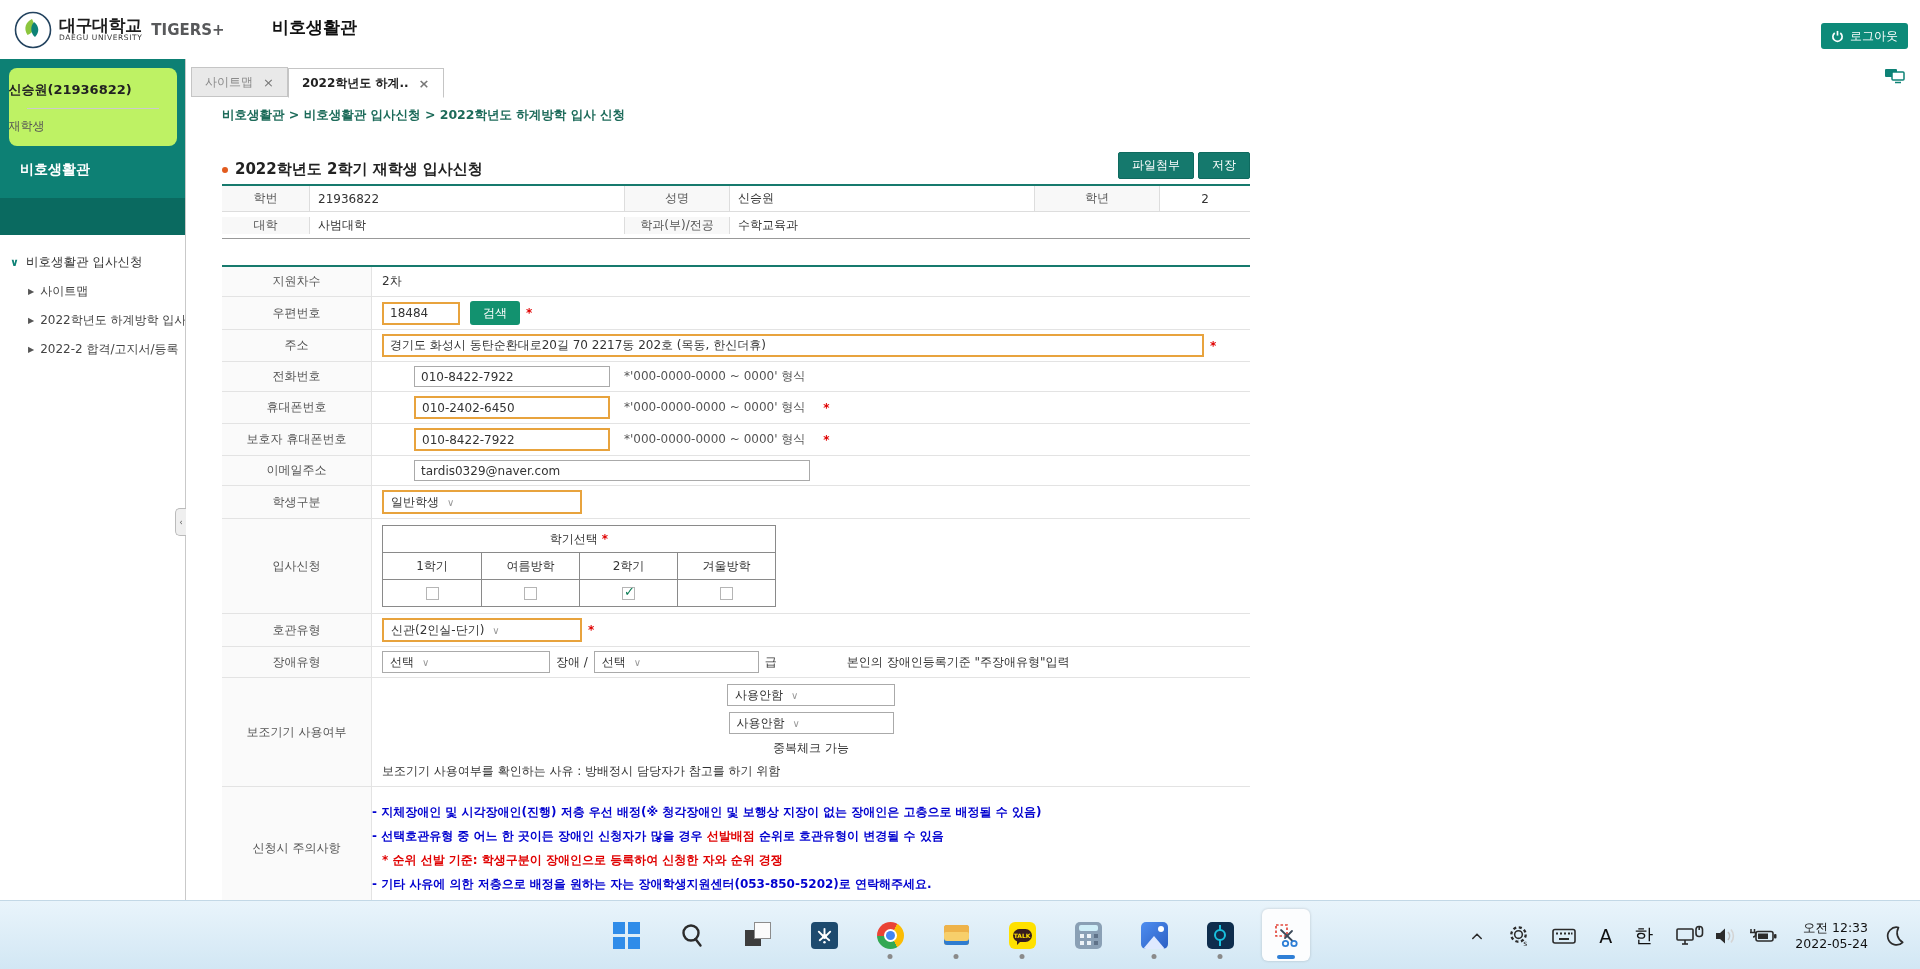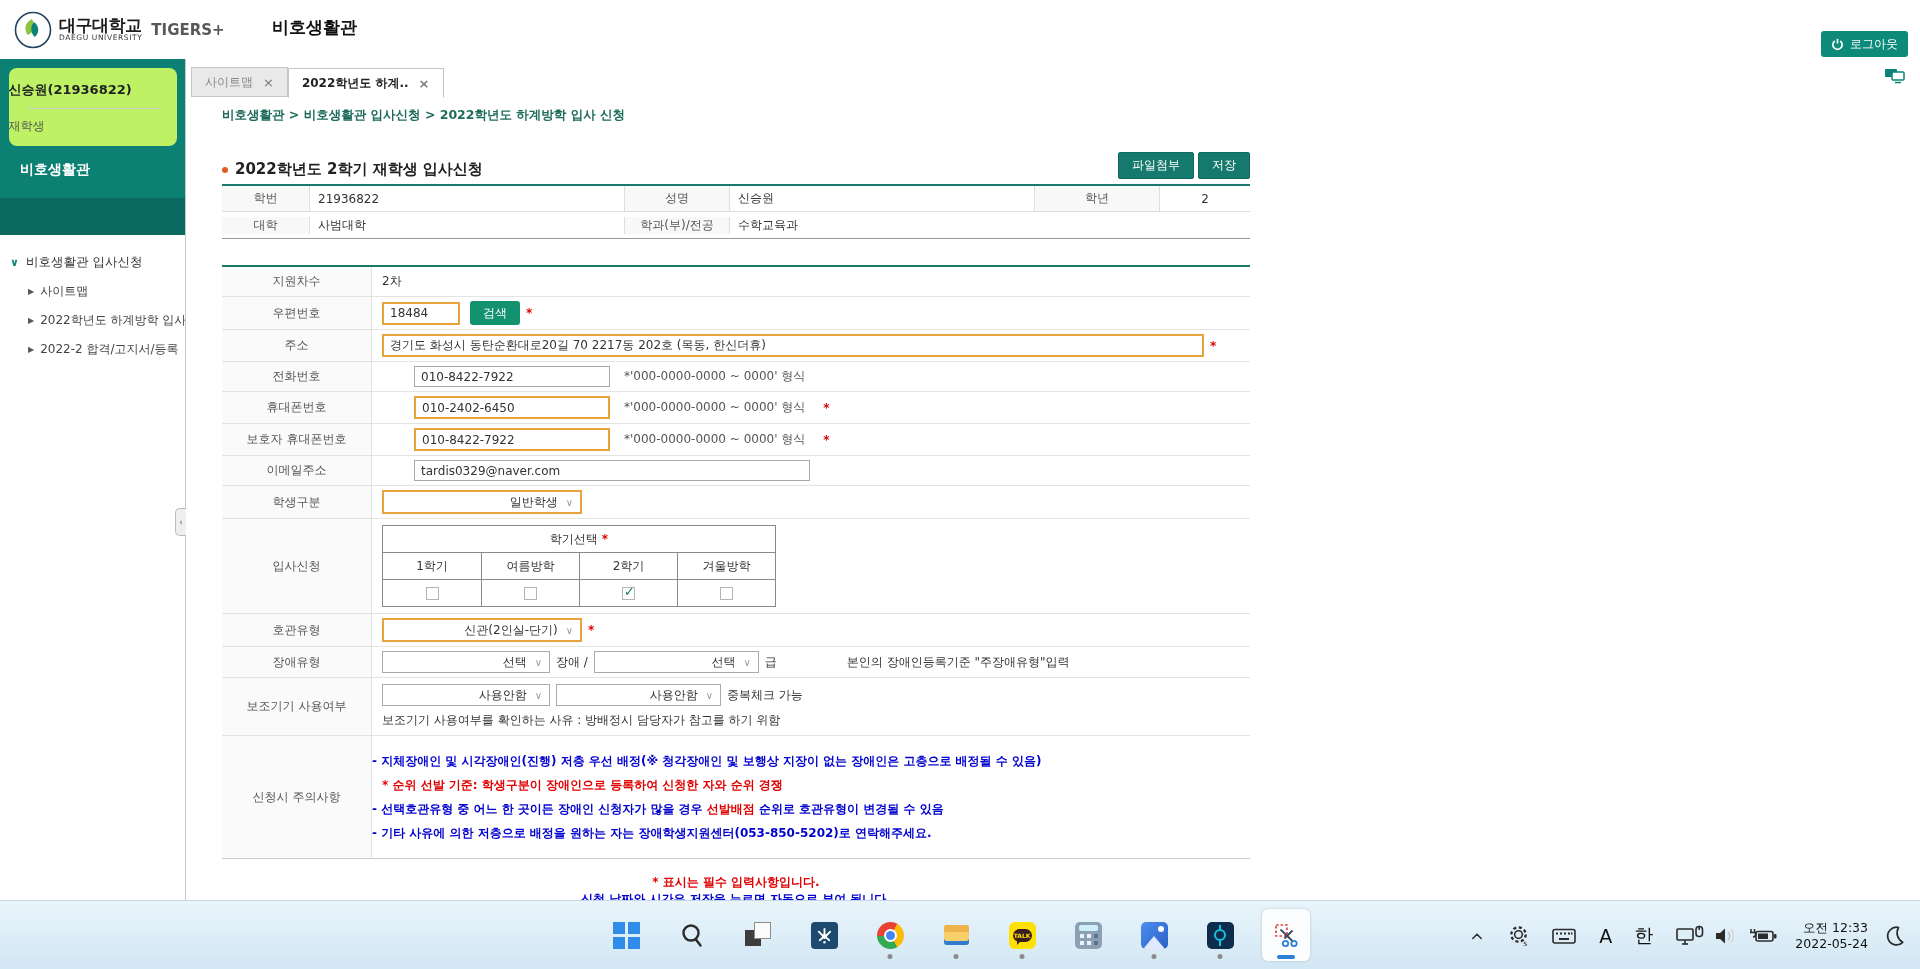--- a/index.html
+++ b/index.html
@@ -11,21 +11,21 @@
   }
 
   
   .topbar { height:59px; background:#fff; position:relative; display:flex; align-items:center; }
   .logo { display:flex; align-items:center; margin-left:14px; gap:7px; }
   .logo-text { line-height:1.05; }
   .logo-kr { font-size:17px; font-weight:bold; color:#1d1d1d; letter-spacing:-0.5px; }
   .logo-en { font-size:7.5px; color:#333; letter-spacing:0.6px; }
   .logo-brand { font-size:15px; font-weight:600; color:#58595b; margin-left:2px; }
   .app-title { position:absolute; left:272px; top:16px; font-size:17px; font-weight:bold; color:#111; }
-  .logout-btn { position:absolute; right:12px; top:31px; height:26px; background:#0d8a79; color:#fff;
+  .logout-btn { position:absolute; right:12px; top:23px; height:26px; background:#0d8a79; color:#fff;
     border:none; border-radius:3px; padding:0 10px; display:flex; align-items:center; gap:6px; font-size:12px; cursor:pointer;
     font-family:inherit; }
 
   
   .workspace { display:flex; height:841px; position:relative; }
 
   
   .sidebar { width:186px; position:relative; border-right:1px solid #c9c9c9; background:#fff; flex:none; }
   .side-top { background:#0d8074; height:139px; padding-top:9px; }
   .user-card { margin:0 auto; width:168px; background:#bef264; border-radius:8px; padding:13px 0 11px; }
@@ -87,38 +87,38 @@
 
   .inp { height:21px; border:1px solid #aaa; font-size:12px; padding:0 6px; color:#333; font-family:inherit; background:#fff; }
   .inp-orange { border:2px solid #e8a33d; height:23px; }
   .w78{width:78px;} .w196{width:196px;} .w396{width:396px;} .w822{width:822px;}
   .search-btn { background:#12926f; color:#fff; border:none; border-radius:3px; height:24px; padding:0 13px;
     font-size:12px; margin-left:4px; cursor:pointer; font-family:inherit; }
   .star { color:#e00000; font-weight:bold; }
   .hint { color:#555; margin-left:8px; }
   .ml12 { margin-left:12px; }
 
-  .sel { border:1px solid #aaa; height:22px; display:flex; align-items:center; justify-content:flex-end;
+  .sel { border:1px solid #aaa; height:22px; display:flex; align-items:center; justify-content:flex-start;
     padding:0 7px; background:#fff; color:#333; cursor:pointer; }
   .sel-orange { border:2px solid #e8a33d; height:24px; }
   .sel .sel-chev { color:#999; font-size:10px; margin-left:8px; }
   .w200{width:200px;} .w168{width:168px;} .w165{width:165px;}
 
   
   .fval-col { flex:1; display:flex; flex-direction:column; justify-content:center; padding:6px 10px; }
   .sem-table { width:394px; border:1px solid #8a8a8a; }
   .sem-head { height:26px; display:flex; align-items:center; justify-content:center; gap:4px; color:#333; }
   .sem-row { display:flex; border-top:1px solid #8a8a8a; }
   .sem-cell { width:25%; border-left:1px solid #8a8a8a; display:flex; align-items:center; justify-content:center; height:26px; }
   .sem-cell:first-child { border-left:none; }
   .cbx { width:13px; height:13px; border:1px solid #b5b5b5; background:#fff; position:relative; cursor:pointer; }
   .cbx.checked::after { content:"✓"; position:absolute; top:-4px; left:1px; color:#0c7d55; font-weight:bold; font-size:13px; }
 
   
-  .dev-line1 { display:flex; align-items:center; gap:6px; }
+  .dev-line1 { display:flex; align-items:center; gap:6px;flex-direction:column; }
   .dev-line2 { margin-top:6px; color:#333; }
 
   
   .notice-lines { padding:8px 0; }
   .nline { line-height:24px; font-weight:600; }
   .nblue { color:#0202cf; } .nred { color:#e00202; }
   .indent { padding-left:10px; }
 
   
   .foot-notes { width:1028px; margin:15px 0 0 36px; text-align:center; line-height:17px; font-weight:600; }
@@ -435,22 +435,22 @@
               <span>중복체크 가능</span>
             </div>
             <div class="dev-line2">보조기기 사용여부를 확인하는 사유 : 방배정시 담당자가 참고를 하기 위함</div>
           </div>
         </div>
 
         <div class="frow h122">
           <div class="flabel">신청시 주의사항</div>
           <div class="fval-col notice-lines">
             <div class="nline nblue">- 지체장애인 및 시각장애인(진행) 저층 우선 배정(※ 청각장애인 및 보행상 지장이 없는 장애인은 고층으로 배정될 수 있음)</div>
+            <div class="nline nblue"><span>- 선택호관유형 중 어느 한 곳이든 장애인 신청자가 많을 경우 </span><span class="nred">선발배점</span><span> 순위로 호관유형이 변경될 수 있음</span></div>
             <div class="nline nred indent">* 순위 선발 기준: 학생구분이 장애인으로 등록하여 신청한 자와 순위 경쟁</div>
-            <div class="nline nblue"><span>- 선택호관유형 중 어느 한 곳이든 장애인 신청자가 많을 경우 </span><span class="nred">선발배점</span><span> 순위로 호관유형이 변경될 수 있음</span></div>
             <div class="nline nblue">- 기타 사유에 의한 저층으로 배정을 원하는 자는 장애학생지원센터(053-850-5202)로 연락해주세요.</div>
           </div>
         </div>
 
       </div>
     </div>
 
     <div class="foot-notes">
       <div class="fn-red">* 표시는 필수 입력사항입니다.</div>
       <div class="fn-blue">신청 날짜와 시간은 저장을 누르면 자동으로 부여 됩니다.</div>

